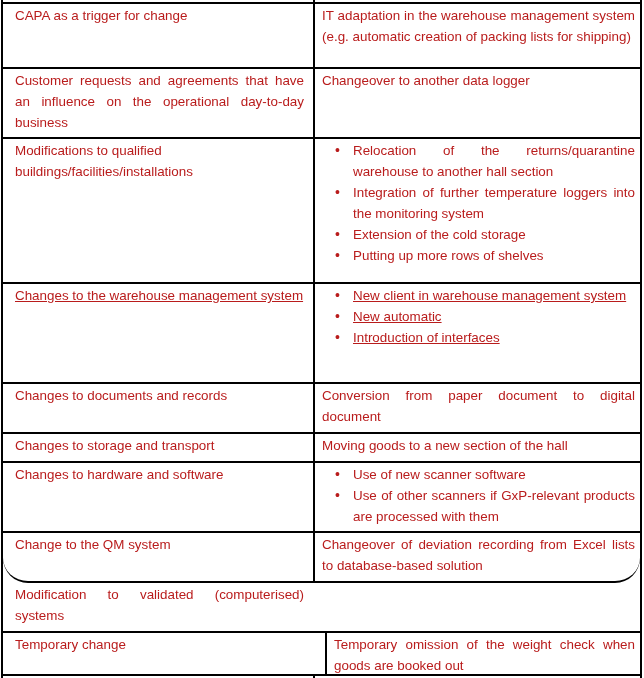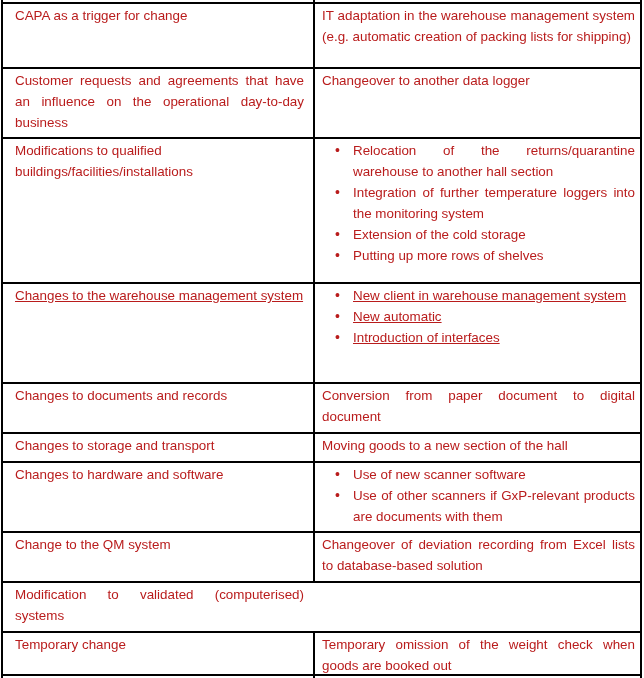--- a/index.html
+++ b/index.html
@@ -98,30 +98,30 @@
       <div class="row" style="height: 50px;">
         <div class="cell cell-left">Changes to documents and records</div>
         <div class="cell cell-right">Conversion from paper document to digital document</div>
       </div>
       <div class="row" style="height: 29px;">
         <div class="cell cell-left">Changes to storage and transport</div>
         <div class="cell cell-right">Moving goods to a new section of the hall</div>
       </div>
       <div class="row" style="height: 70px;">
         <div class="cell cell-left">Changes to hardware and software</div>
-        <div class="cell cell-right"><div class="bullet-item"><span class="bullet-marker">•</span><span>Use of new scanner software</span></div><div class="bullet-item"><span class="bullet-marker">•</span><span>Use of other scanners if GxP-relevant products are documents with them</span></div></div>
+        <div class="cell cell-right"><div class="bullet-item"><span class="bullet-marker">•</span><span>Use of new scanner software</span></div><div class="bullet-item"><span class="bullet-marker">•</span><span>Use of other scanners if GxP-relevant products are processed with them</span></div></div>
       </div>
-      <div class="row" style="height: 50px;">
+      <div class="row" style="height: 50px; border-radius: 25px;">
         <div class="cell cell-left">Change to the QM system</div>
         <div class="cell cell-right">Changeover of deviation recording from Excel lists to database-based solution</div>
       </div>
       <div class="row" style="height: 50px;">
         <div class="cell cell-left">Modification to validated (computerised) systems</div>
       </div>
-      <div class="row" style="height: 43px;">
+      <div class="row" style="height: 43px; gap: 12px;">
         <div class="cell cell-left">Temporary change</div>
         <div class="cell cell-right">Temporary omission of the weight check when goods are booked out</div>
       </div>
       <div class="row sliver-bottom">
       <div class="cell cell-left"></div>
       <div class="cell cell-right"></div>
     </div>
   </div>
 </div>
 

